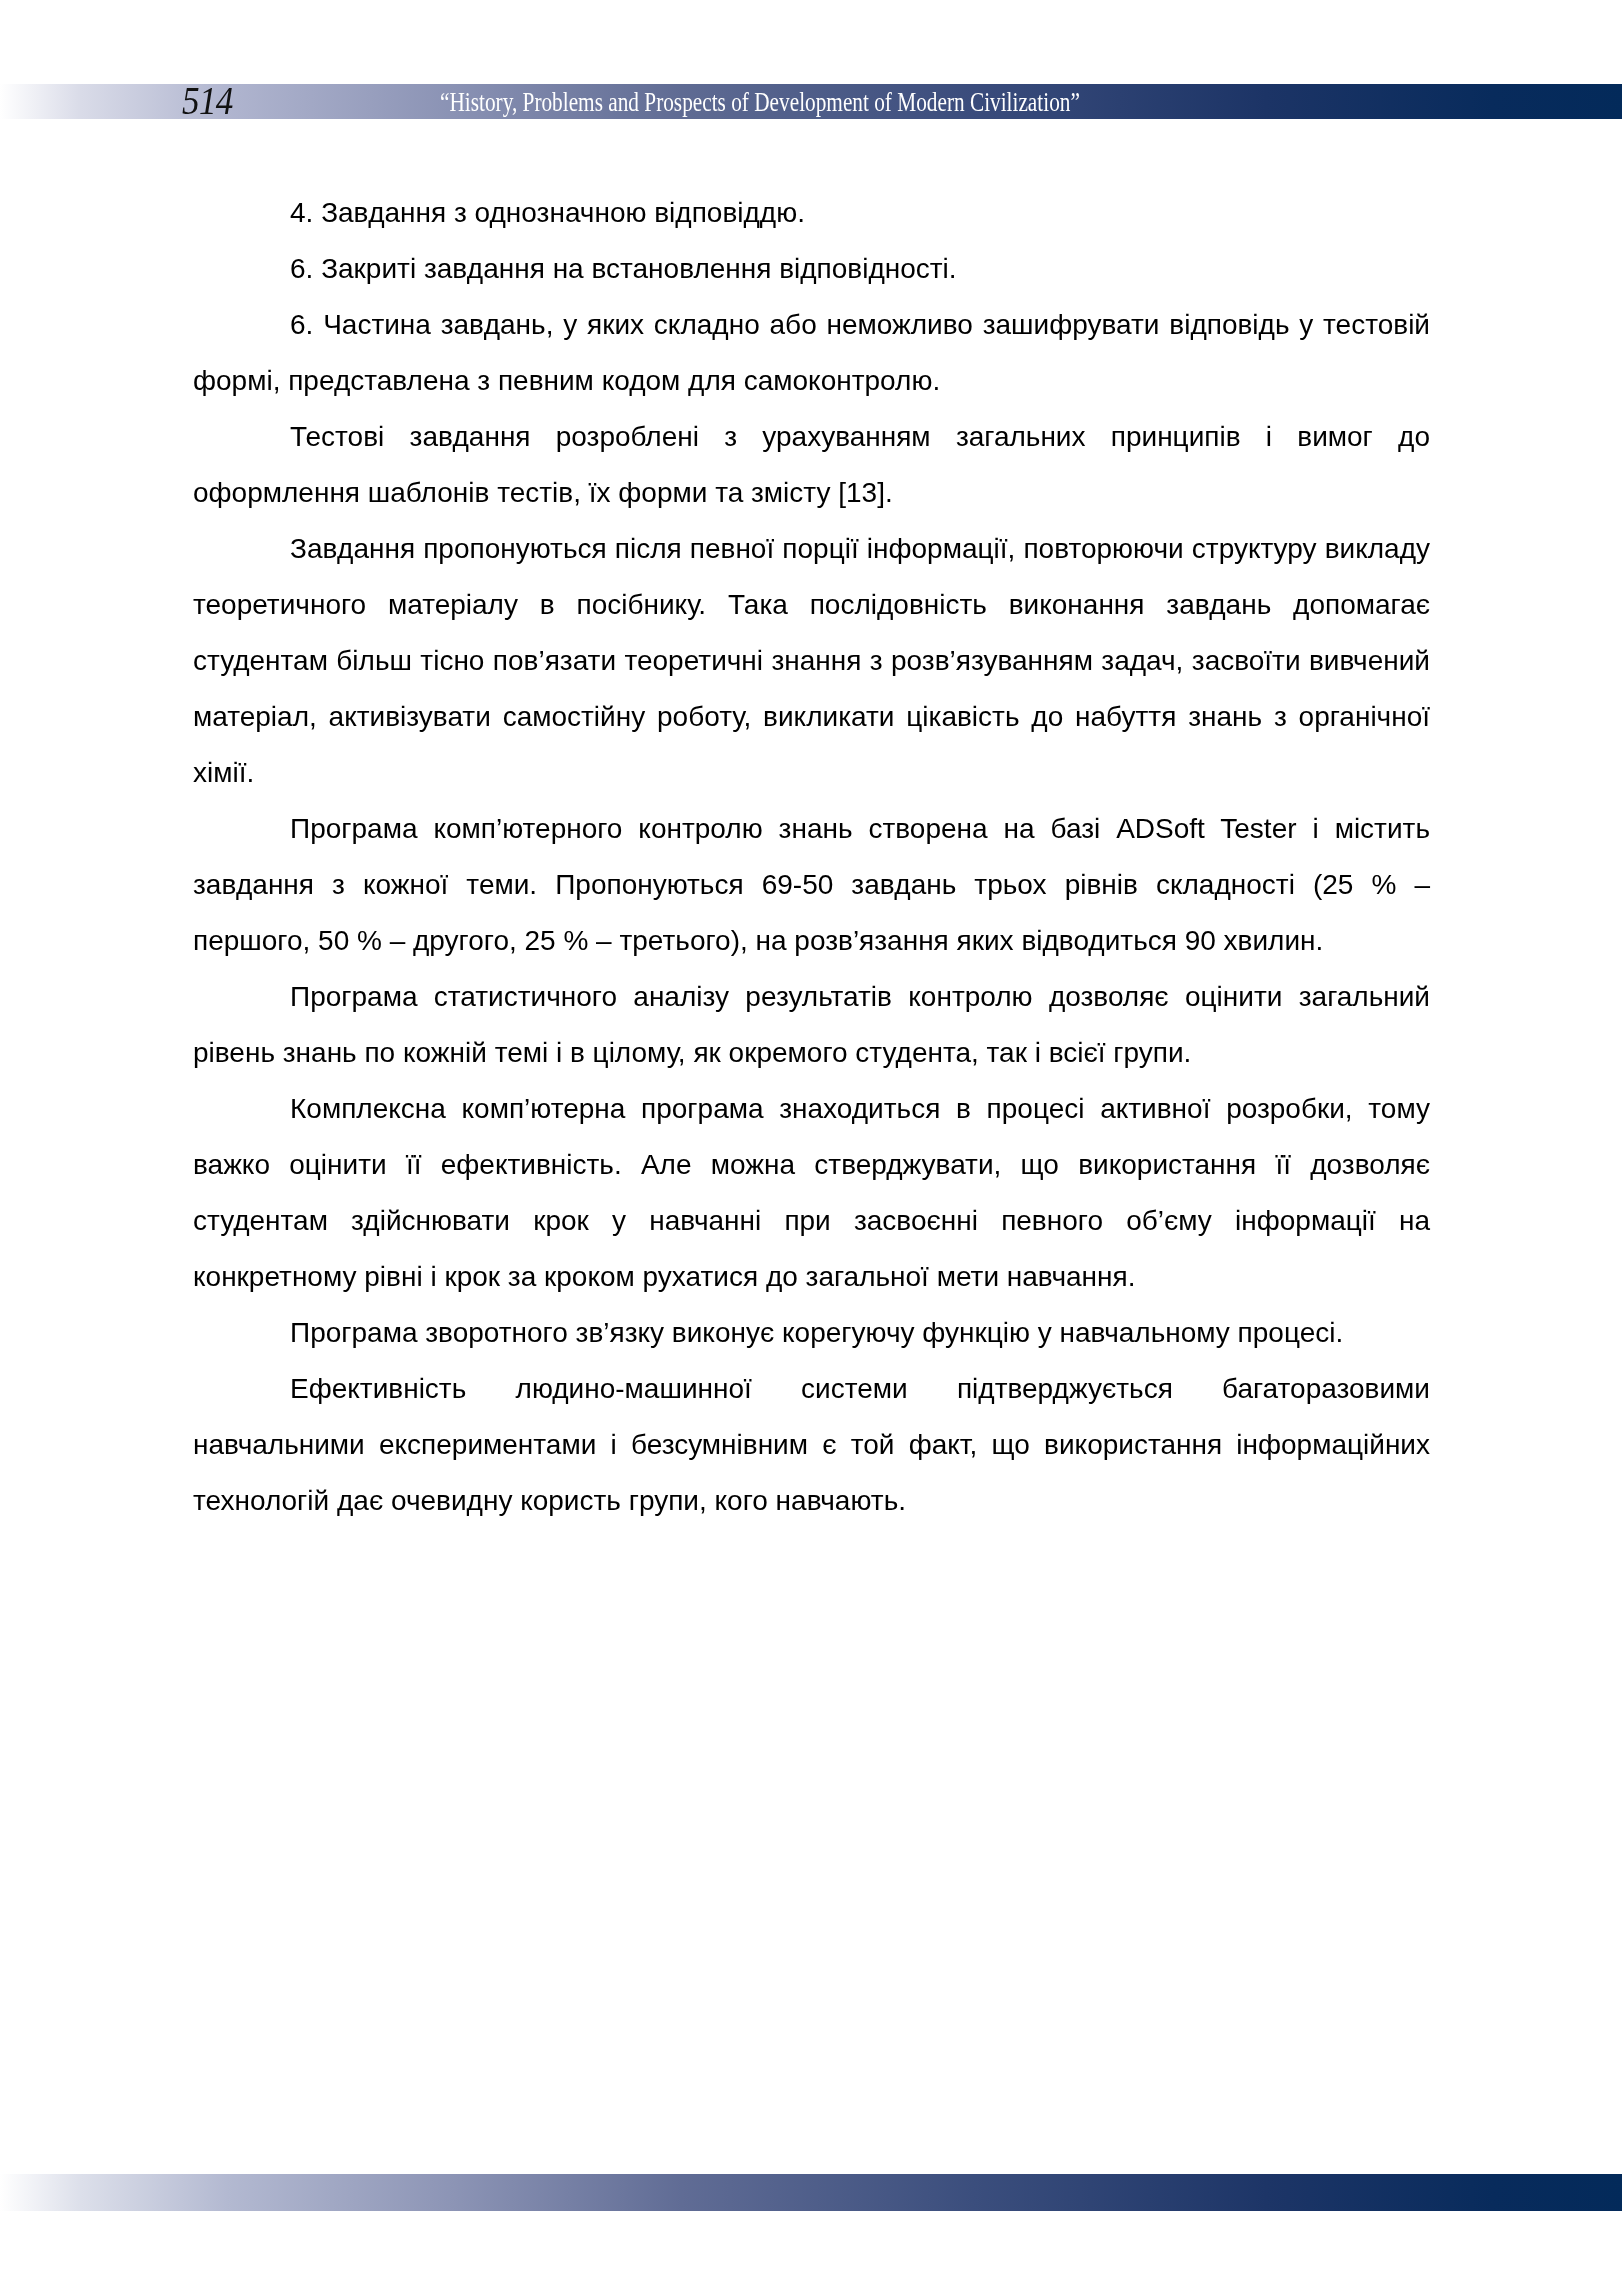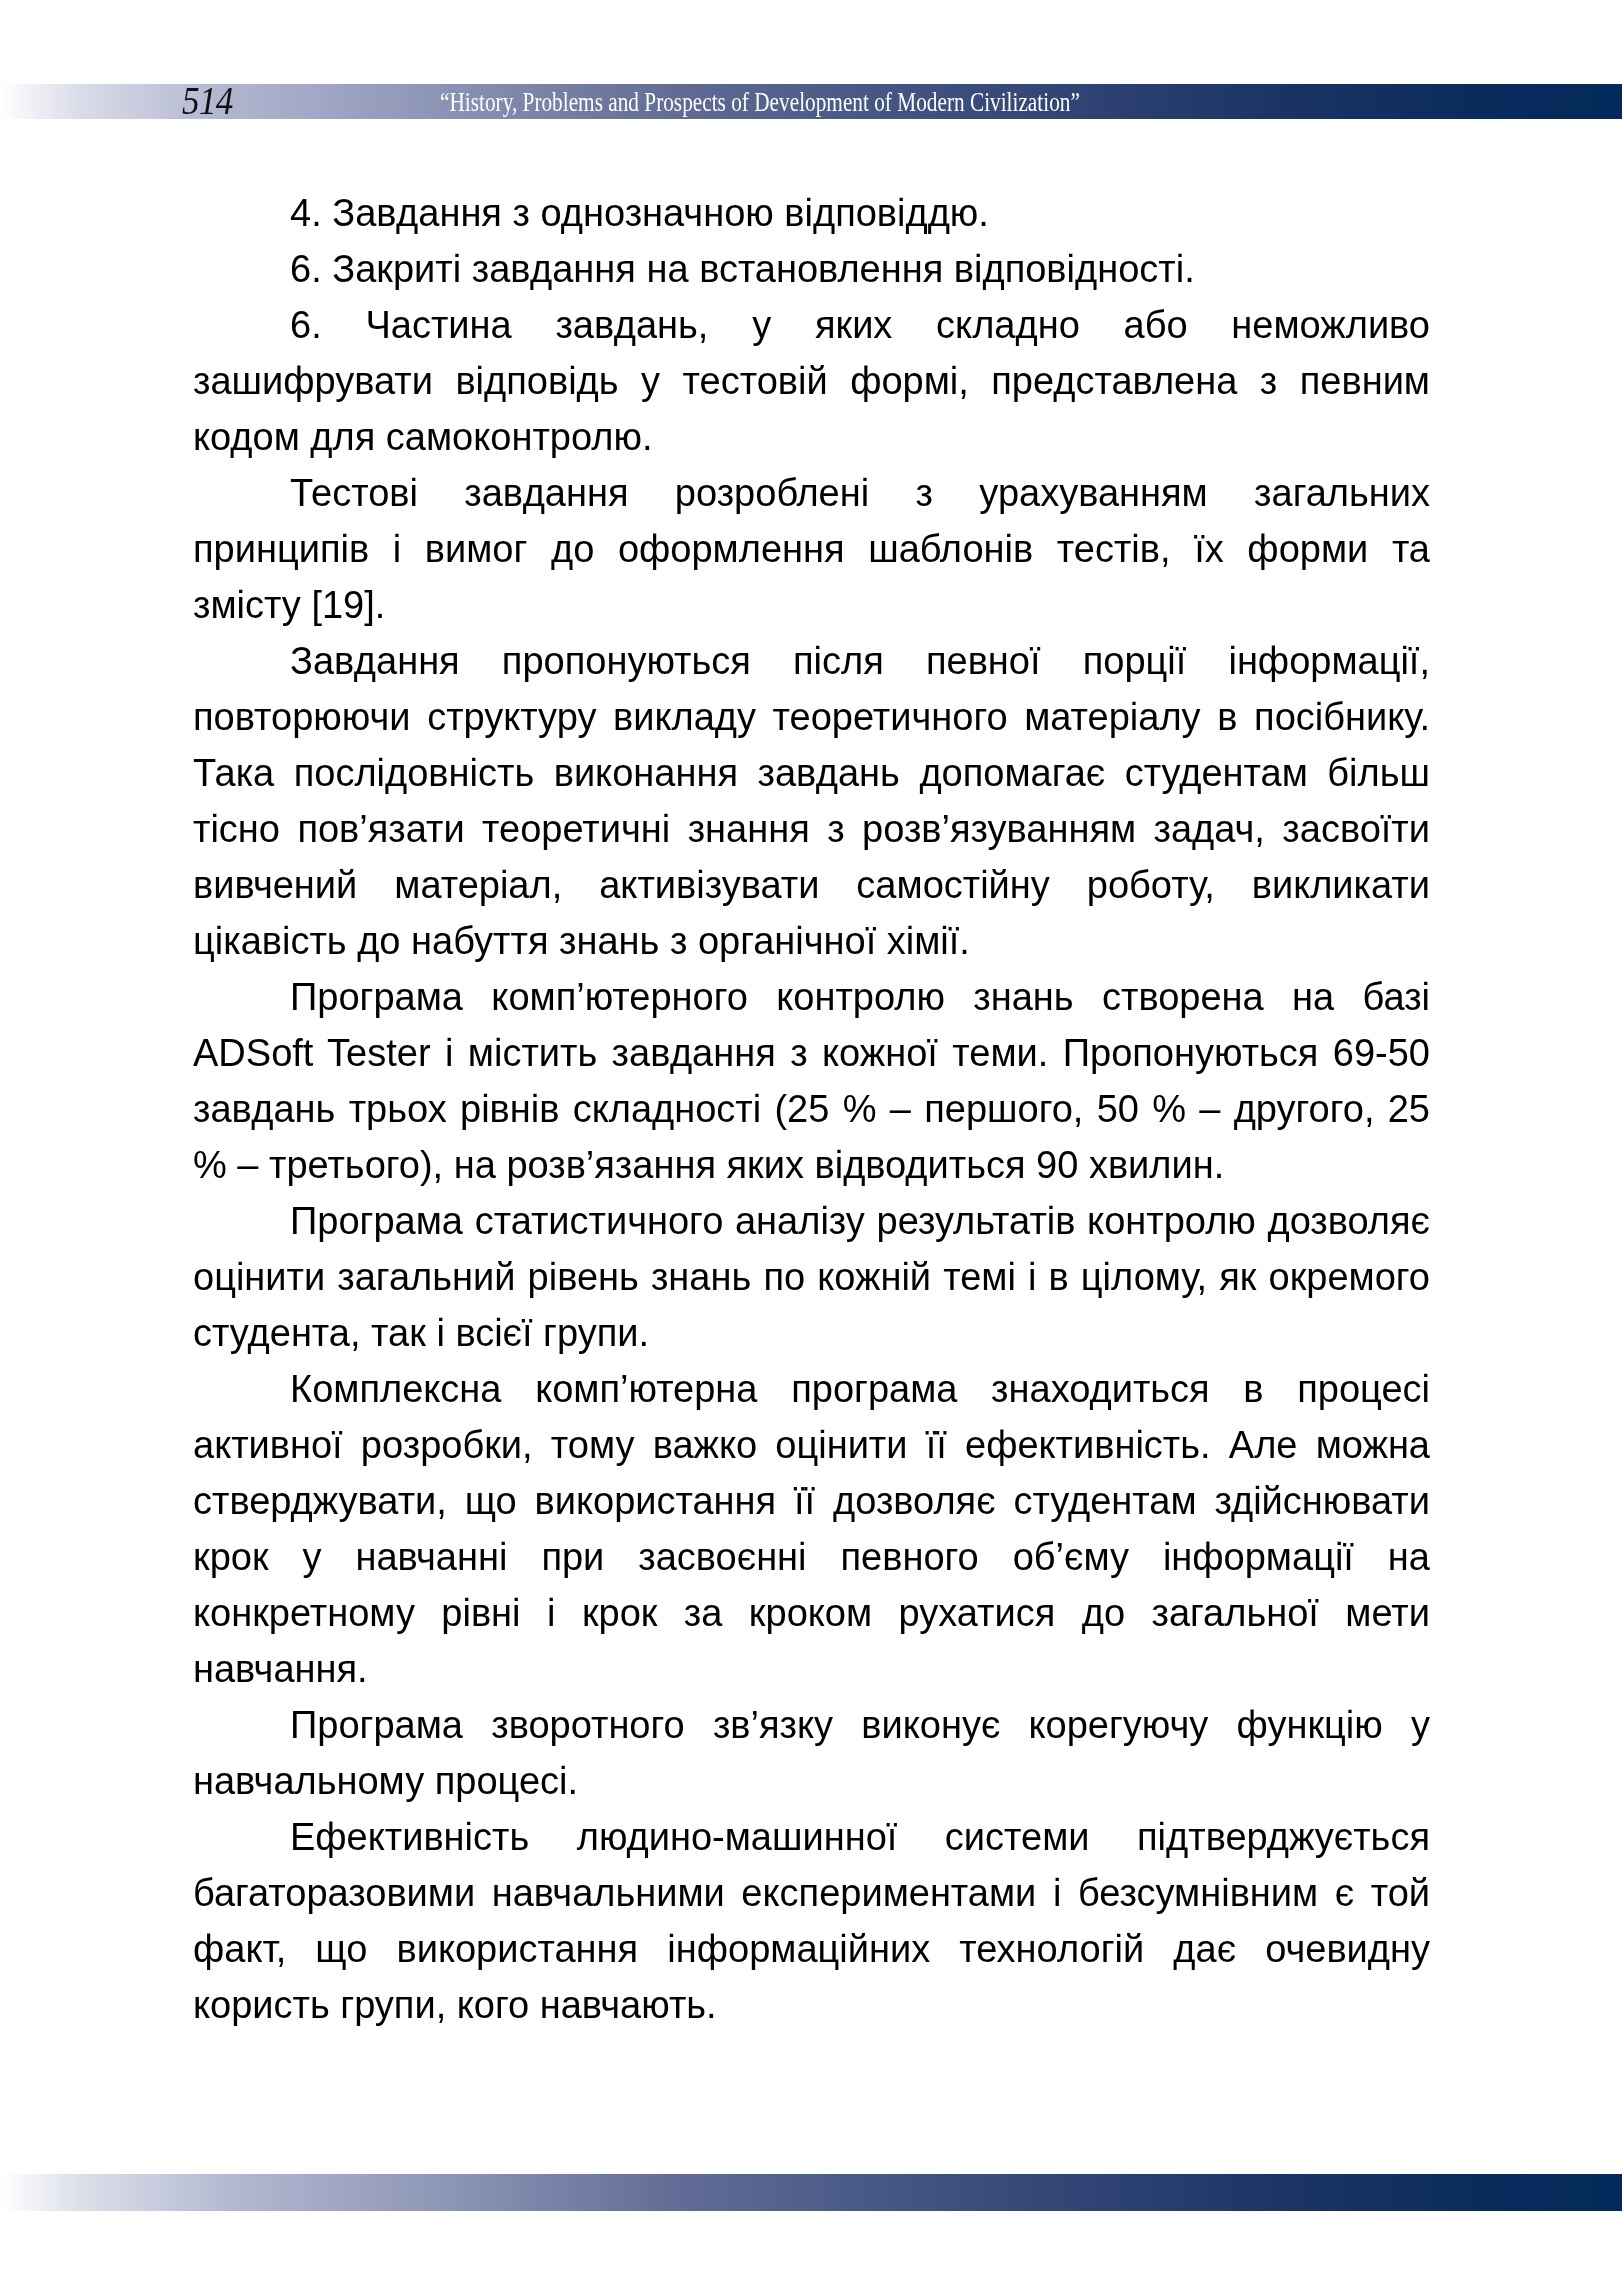--- a/index.html
+++ b/index.html
@@ -54,21 +54,21 @@
     width: 1623px;
     height: 37px;
     background: linear-gradient(to right, #ffffff 0%, #dcdfea 5%, #b3b9d1 14%, #8c94b5 28%, #606c95 42%, #3b4e7d 60%, #1d3567 78%, #082b5c 92%, #032a5a 100%);
   }
   .body-text {
     position: absolute;
     left: 193px;
     top: 185px;
     width: 1237px;
     font-family: "Liberation Sans", sans-serif;
-    font-size: 38px;
+    font-size: 28px;
     line-height: 56px;
     color: #000000;
   }
   .para {
     margin: 0;
     text-align: justify;
     text-indent: 97px;
     hyphens: manual;
   }
   .para.left {
@@ -79,21 +79,21 @@
 <body>
 
 <div class="header-band"></div>
 <div class="page-number">514</div>
 <div class="running-title">“History, Problems and Prospects of Development of Modern Civilization”</div>
 
 <div class="body-text">
   <p class="para left">4. Завдання з однозначною відповіддю.</p>
   <p class="para left">6. Закриті завдання на встановлення відповідності.</p>
   <p class="para">6. Частина завдань, у яких складно або неможливо зашифрувати відповідь у тестовій формі, представлена з певним кодом для самоконтролю.</p>
-  <p class="para">Тестові завдання розроблені з урахуванням загальних принципів і вимог до оформлення шаблонів тестів, їх форми та змісту [19].</p>
+  <p class="para">Тестові завдання розроблені з урахуванням загальних принципів і вимог до оформлення шаблонів тестів, їх форми та змісту [13].</p>
   <p class="para">Завдання пропонуються після певної порції інформації, повторюючи стру­ктуру викладу теоретичного матеріалу в посібнику. Така послідовність виконання завдань допомагає студентам більш тісно пов’язати теоретичні знання з розв’язу­ванням задач, засвоїти вивчений матеріал, активізувати самостійну роботу, ви­кликати цікавість до набуття знань з органічної хімії.</p>
   <p class="para">Програма комп’ютерного контролю знань створена на базі ADSoft Tester і містить завдання з кожної теми. Пропонуються 69-50 завдань трьох рівнів склад­ності (25 % – першого, 50 % – другого, 25 % – третього), на розв’язання яких відводиться 90 хвилин.</p>
   <p class="para">Програма статистичного аналізу результатів контролю дозволяє оцінити загальний рівень знань по кожній темі і в цілому, як окремого студента, так і всієї групи.</p>
   <p class="para">Комплексна комп’ютерна програма знаходиться в процесі активної ро­зробки, тому важко оцінити її ефективність. Але можна стверджувати, що викори­стання її дозволяє студентам здійснювати крок у навчанні при засвоєнні певного об’єму інформації на конкретному рівні і крок за кроком рухатися до загальної мети навчання.</p>
   <p class="para">Програма зворотного зв’язку виконує корегуючу функцію у навчальному процесі.</p>
   <p class="para">Ефективність людино-машинної системи підтверджується багаторазовими навчальними експериментами і безсумнівним є той факт, що використання інфо­рмаційних технологій дає очевидну користь групи, кого навчають.</p>
 </div>
 
 <div class="footer-band"></div>
 

